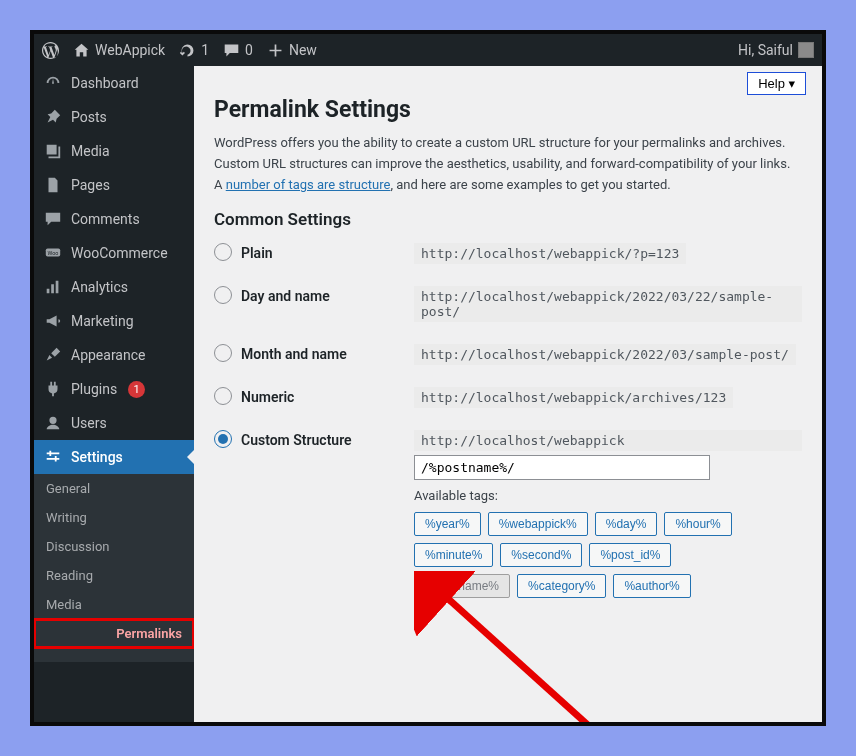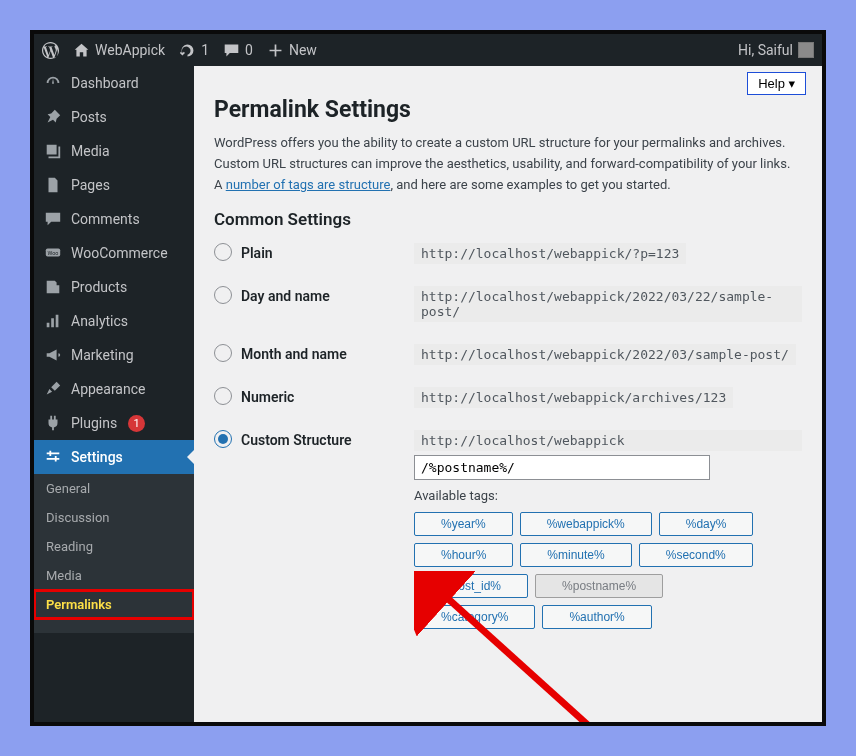--- a/index.html
+++ b/index.html
@@ -64,21 +64,21 @@
       content: "";
       position: absolute;
       right: -0.5px;
       top: 50%;
       transform: translateY(-50%);
       border: 8px solid transparent;
       border-right-color: #f0f0f1;
     }
     .submenu { background: #2c3338; }
     .submenu-item { padding: 7px 12px; font-size: 13px; color: #a7aaad; }
-    .submenu-item.sel { color: #fde047; font-weight: 600; }
+    .submenu-item.sel { color: #fca5a5; font-weight: 600; justify-content: flex-end; }
     .submenu-item.boxed { outline: 3px solid #e60000; outline-offset: -2px; }
     .nbadge {
       background: #d63638;
       color: #fff;
       border-radius: 50%;
       width: 17px; height: 17px;
       font-size: 11px;
       display: inline-flex;
       align-items: center; justify-content: center;
       margin-left: 2px;
@@ -143,21 +143,21 @@
       font-size: 13px;
       padding: 4px 6px;
     }
     .taglabel { font-size: 13px; color: #3c434a; margin-top: 4px; }
     .tags { display: flex; flex-wrap: wrap; gap: 7px; margin-top: 5px; max-width: 340px; }
     .tagbtn {
       border: 1px solid #2271b1;
       background: #f6f7f7;
       color: #2271b1;
       font-size: 12px;
-      padding: 4px 26px;
+      padding: 4px 10px;
       cursor: pointer;
       border-radius: 2px;
     }
     .tagbtn.muted {
       border-color: #9e9e9e;
       color: #787c82;
       background: #e5e5e5;
     }
     .redarrow {
       position: absolute;
@@ -242,26 +242,20 @@
       </div>
       <div class="menu-item">
         <svg viewBox="0 0 20 20">
             <rect x="2" y="5" width="16" height="9" rx="2"></rect>
             <text x="10" y="12" font-size="6" text-anchor="middle" fill="#1d2327">Woo</text>
           </svg>
         <span>WooCommerce</span>
       </div>
       <div class="menu-item">
         <svg viewBox="0 0 20 20">
-            <path d="M3 3h9l5 5v9H3zm11 2v3h3"></path>
-          </svg>
-        <span>Products</span>
-      </div>
-      <div class="menu-item">
-        <svg viewBox="0 0 20 20">
             <path d="M3 12h3v5H3zm5-5h3v10H8zm5-4h3v14h-3z"></path>
           </svg>
         <span>Analytics</span>
       </div>
       <div class="menu-item">
         <svg viewBox="0 0 20 20">
             <path d="M3 8v4h3l8 4V4L6 8zm13 0a2 2 0 0 1 0 4z"></path>
           </svg>
         <span>Marketing</span>
       </div>
@@ -271,29 +265,38 @@
           </svg>
         <span>Appearance</span>
       </div>
       <div class="menu-item">
         <svg viewBox="0 0 20 20">
             <path d="M7 2v4H5v4a5 5 0 0 0 4 4.9V18h2v-3.1A5 5 0 0 0 15 10V6h-2V2h-2v4H9V2z"></path>
           </svg>
         <span>Plugins</span>
         <span class="nbadge">1</span>
       </div>
+      <div class="menu-item">
+        <svg viewBox="0 0 20 20">
+            <path d="M10 3a4 4 0 1 1 0 8 4 4 0 0 1 0-8zm-7 14c0-3 4-5 7-5s7 2 7 5z"></path>
+          </svg>
+        <span>Users</span>
+      </div>
       <div class="menu-item current">
         <svg viewBox="0 0 20 20">
             <path d="M3 5h3V3h2v2h9v2H8v2H6V7H3zm0 6h9v-2h2v2h3v2h-3v2h-2v-2H3z"></path>
           </svg>
         <span>Settings</span>
       </div>
       <div class="submenu">
         <div class="submenu-item">
             <span>General</span>
+          </div>
+        <div class="submenu-item">
+            <span>Writing</span>
           </div>
         <div class="submenu-item">
             <span>Discussion</span>
           </div>
         <div class="submenu-item">
             <span>Reading</span>
           </div>
         <div class="submenu-item">
             <span>Media</span>
           </div>

